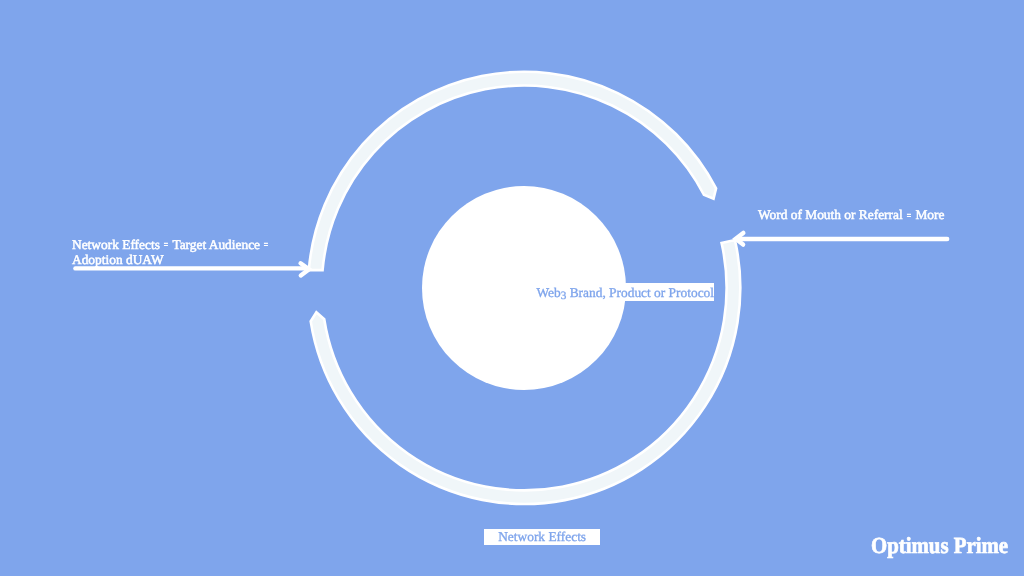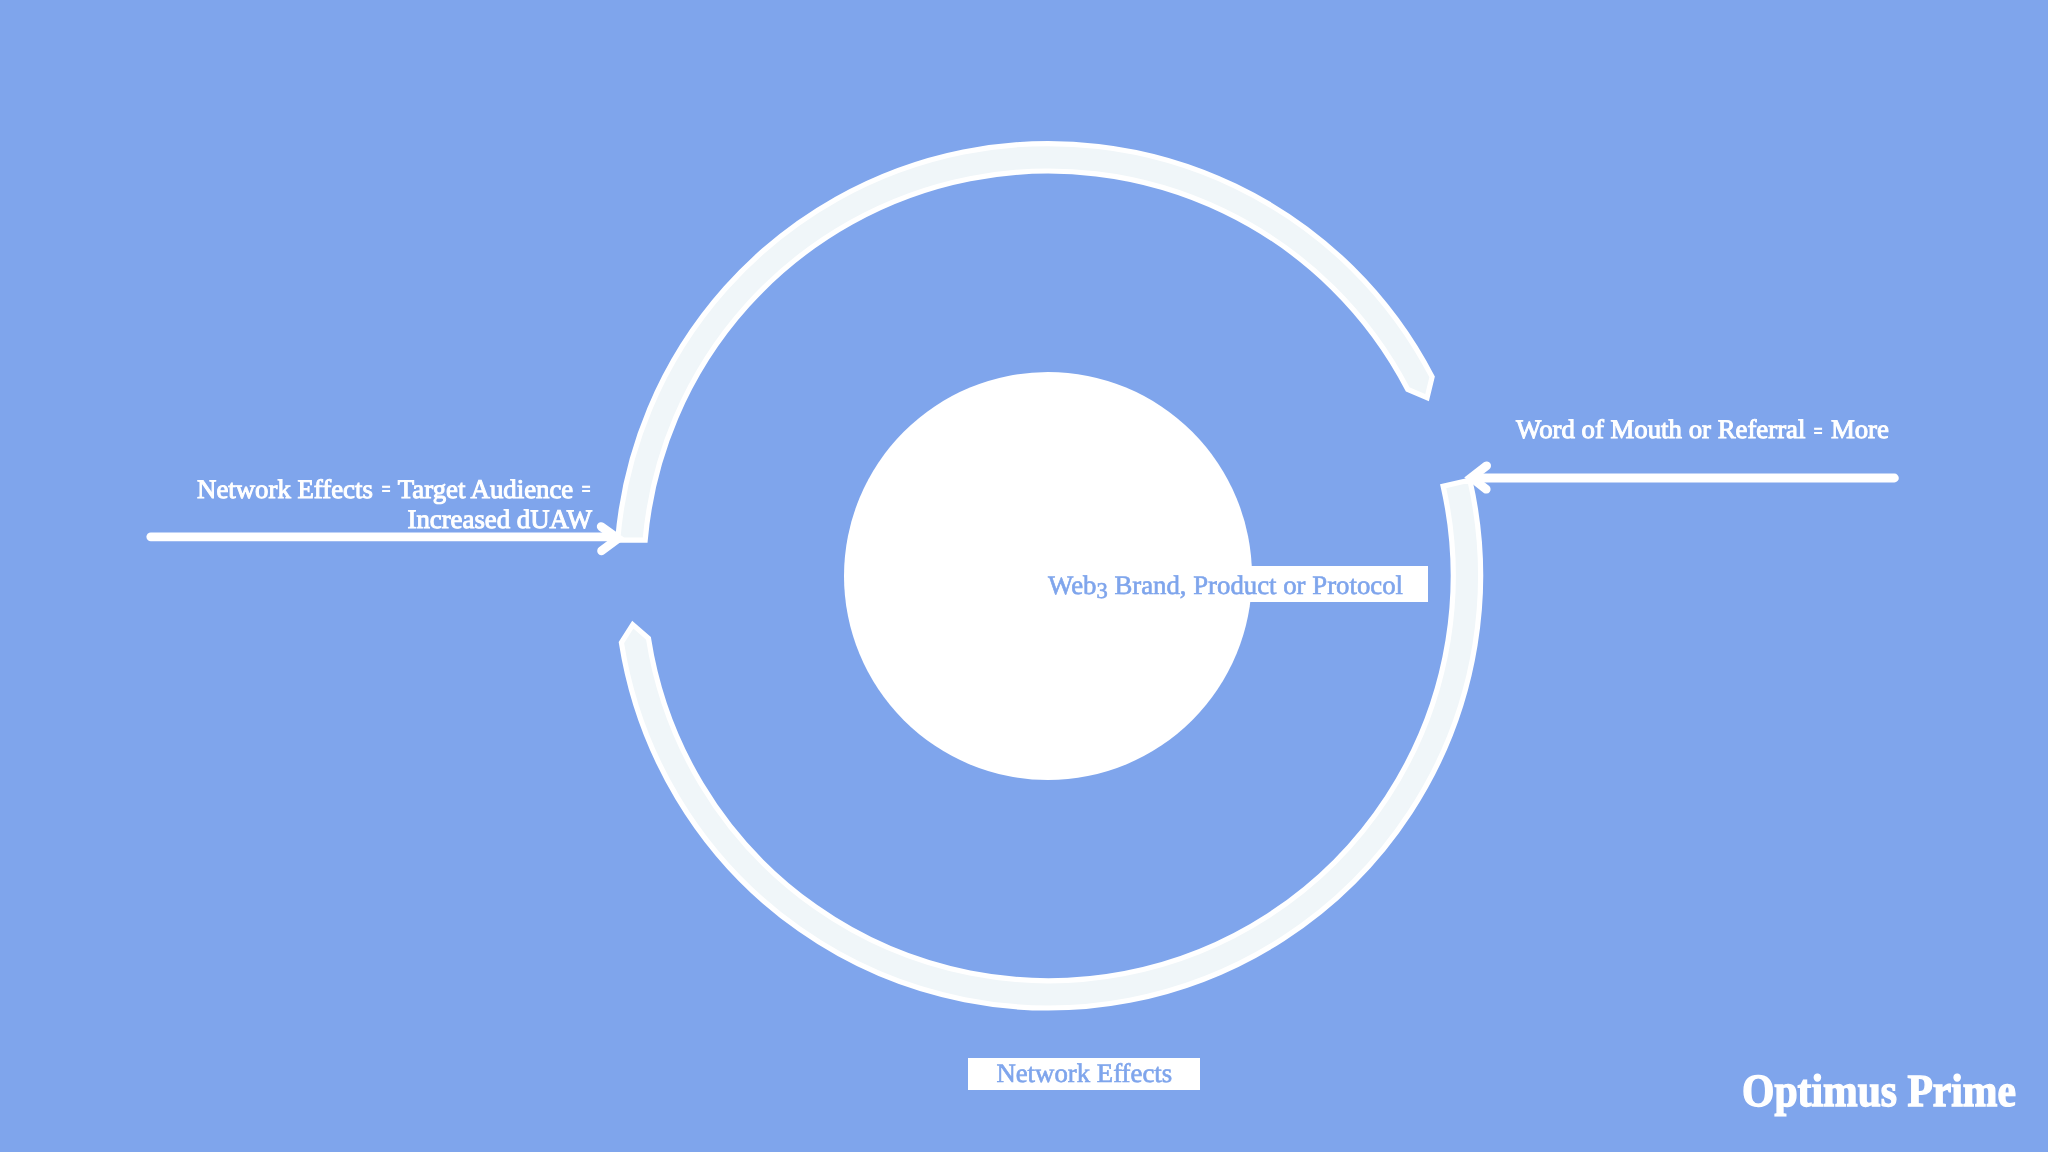--- a/index.html
+++ b/index.html
@@ -5,21 +5,21 @@
 <style>
   html,body{margin:0;padding:0;}
   #stage, #stage *{-webkit-font-smoothing:antialiased;}
   .lbl,.boxlbl,#brandmark{filter:blur(0px);}
   body{width:1024px;height:576px;overflow:hidden;background:#7fa5ec;
        font-family:"Liberation Serif",serif;
        -webkit-font-smoothing:antialiased;text-rendering:geometricPrecision;}
   #stage{position:relative;width:1024px;height:576px;}
   svg.layer{position:absolute;left:0;top:0;width:1024px;height:576px;}
   .lbl{position:absolute;color:#ffffff;font-family:"Liberation Serif",serif;
-       font-size:13.4px;line-height:14.55px;text-align:right;white-space:nowrap;
+       font-size:13.4px;line-height:14.55px;text-align:left;white-space:nowrap;
        -webkit-text-stroke:0.5px #ffffff;}
   .boxlbl{position:absolute;background:#ffffff;color:#7fa5ec;
           font-family:"Liberation Serif",serif;font-size:13.4px;white-space:nowrap;
           -webkit-text-stroke:0.32px #7fa5ec;}
   .eqs{display:inline-block;vertical-align:baseline;font-size:0.80em;position:relative;top:-0.3px;transform:scaleX(0.72);transform-origin:center;}
   .osf{display:inline-block;vertical-align:baseline;font-size:0.84em;position:relative;top:1.5px;}
   #brandmark{position:absolute;color:#ffffff;white-space:nowrap;
              font-family:"Liberation Serif",serif;font-weight:700;font-size:23px;
              letter-spacing:0px;line-height:23px;-webkit-text-stroke:0.7px #ffffff;
              transform:scaleX(0.905) translateZ(0);transform-origin:left center;}
@@ -38,29 +38,29 @@
     <g fill="none" stroke="#ffffff" stroke-width="4.4" stroke-linecap="round" stroke-linejoin="miter" stroke-miterlimit="8">
       <path d="M 75.4 268.4 L 305 268.4"></path>
       <path d="M 300.6 263.3 L 309.0 269.3 L 300.8 275.4"></path>
     </g>
     <g fill="none" stroke="#ffffff" stroke-width="4.4" stroke-linecap="round" stroke-linejoin="miter" stroke-miterlimit="8">
       <path d="M 947.2 239.0 L 740 239.0"></path>
       <path d="M 743.3 232.9 L 735.7 238.8 L 743.1 244.6"></path>
     </g>
   </svg>
 
-  <div class="lbl" style="left:96px;top:237.7px;width:200px;">
+  <div class="lbl" style="left:72px;top:237.7px;width:200px;">
     <div>Network Effects <span class="eqs">=</span> Target Audience <span class="eqs">=</span></div>
-    <div>Increased dUAW</div>
+    <div>Adoption dUAW</div>
   </div>
 
   <div class="lbl" style="left:758px;top:208.4px;width:182px;">
     <div>Word of Mouth or Referral <span class="eqs">=</span> More</div>
   </div>
 
   <div class="boxlbl" style="left:524px;top:283.3px;width:190px;height:17.7px;line-height:20.3px;
-              padding:0;text-align:left;">Web<span class="osf">3</span> Brand, Product or Protocol</div>
+              padding:0;text-align:right;">Web<span class="osf">3</span> Brand, Product or Protocol</div>
 
   <div class="boxlbl" style="left:484.4px;top:529px;width:115.5px;height:15.5px;line-height:16.0px;
               padding:0;text-align:center;">Network Effects</div>
 
   <div id="brandmark" style="left:871px;top:534px;">Optimus Prime</div>
 </div>
 
 </body></html>

